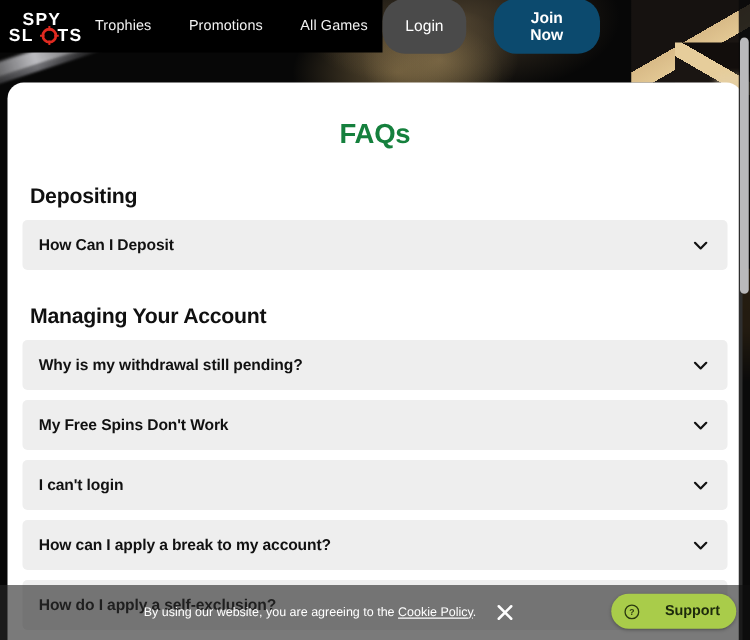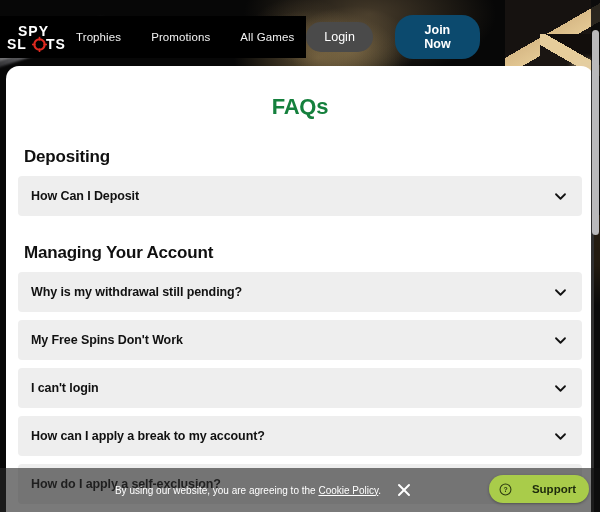--- a/index.html
+++ b/index.html
@@ -73,21 +73,21 @@
     left: -30px; top: 52px;
     width: 120px; height: 5px;
     background: linear-gradient(90deg, rgba(255,255,255,0) 0%, rgba(190,190,198,.55) 50%, rgba(255,255,255,0) 100%);
     transform: rotate(-18deg);
     filter: blur(1px);
   }
 
   
   .header {
     position: absolute;
-    left: 0; top: 16px;
+    left: 0; top: 0;
     width: 489px; height: 42px;
     display: flex;
     align-items: center;
     z-index: 20;
   }
   .header-left {
     display: flex;
     align-items: center;
     height: 42px;
     background: #000;
@@ -108,21 +108,20 @@
   .nav a {
     color: #f2f2f2;
     font-size: 11.5px;
     letter-spacing: .1px;
     text-decoration: none;
     white-space: nowrap;
   }
   .header-right {
     margin-left: auto;
     display: flex;
-    align-items: center;
     gap: 22px;
     padding-right: 9px;
   }
   .btn-login {
     background: #4a4a4a;
     color: #fff;
     border: none;
     border-radius: 18px;
     padding: 8px 18px;
     font-size: 12.5px;

